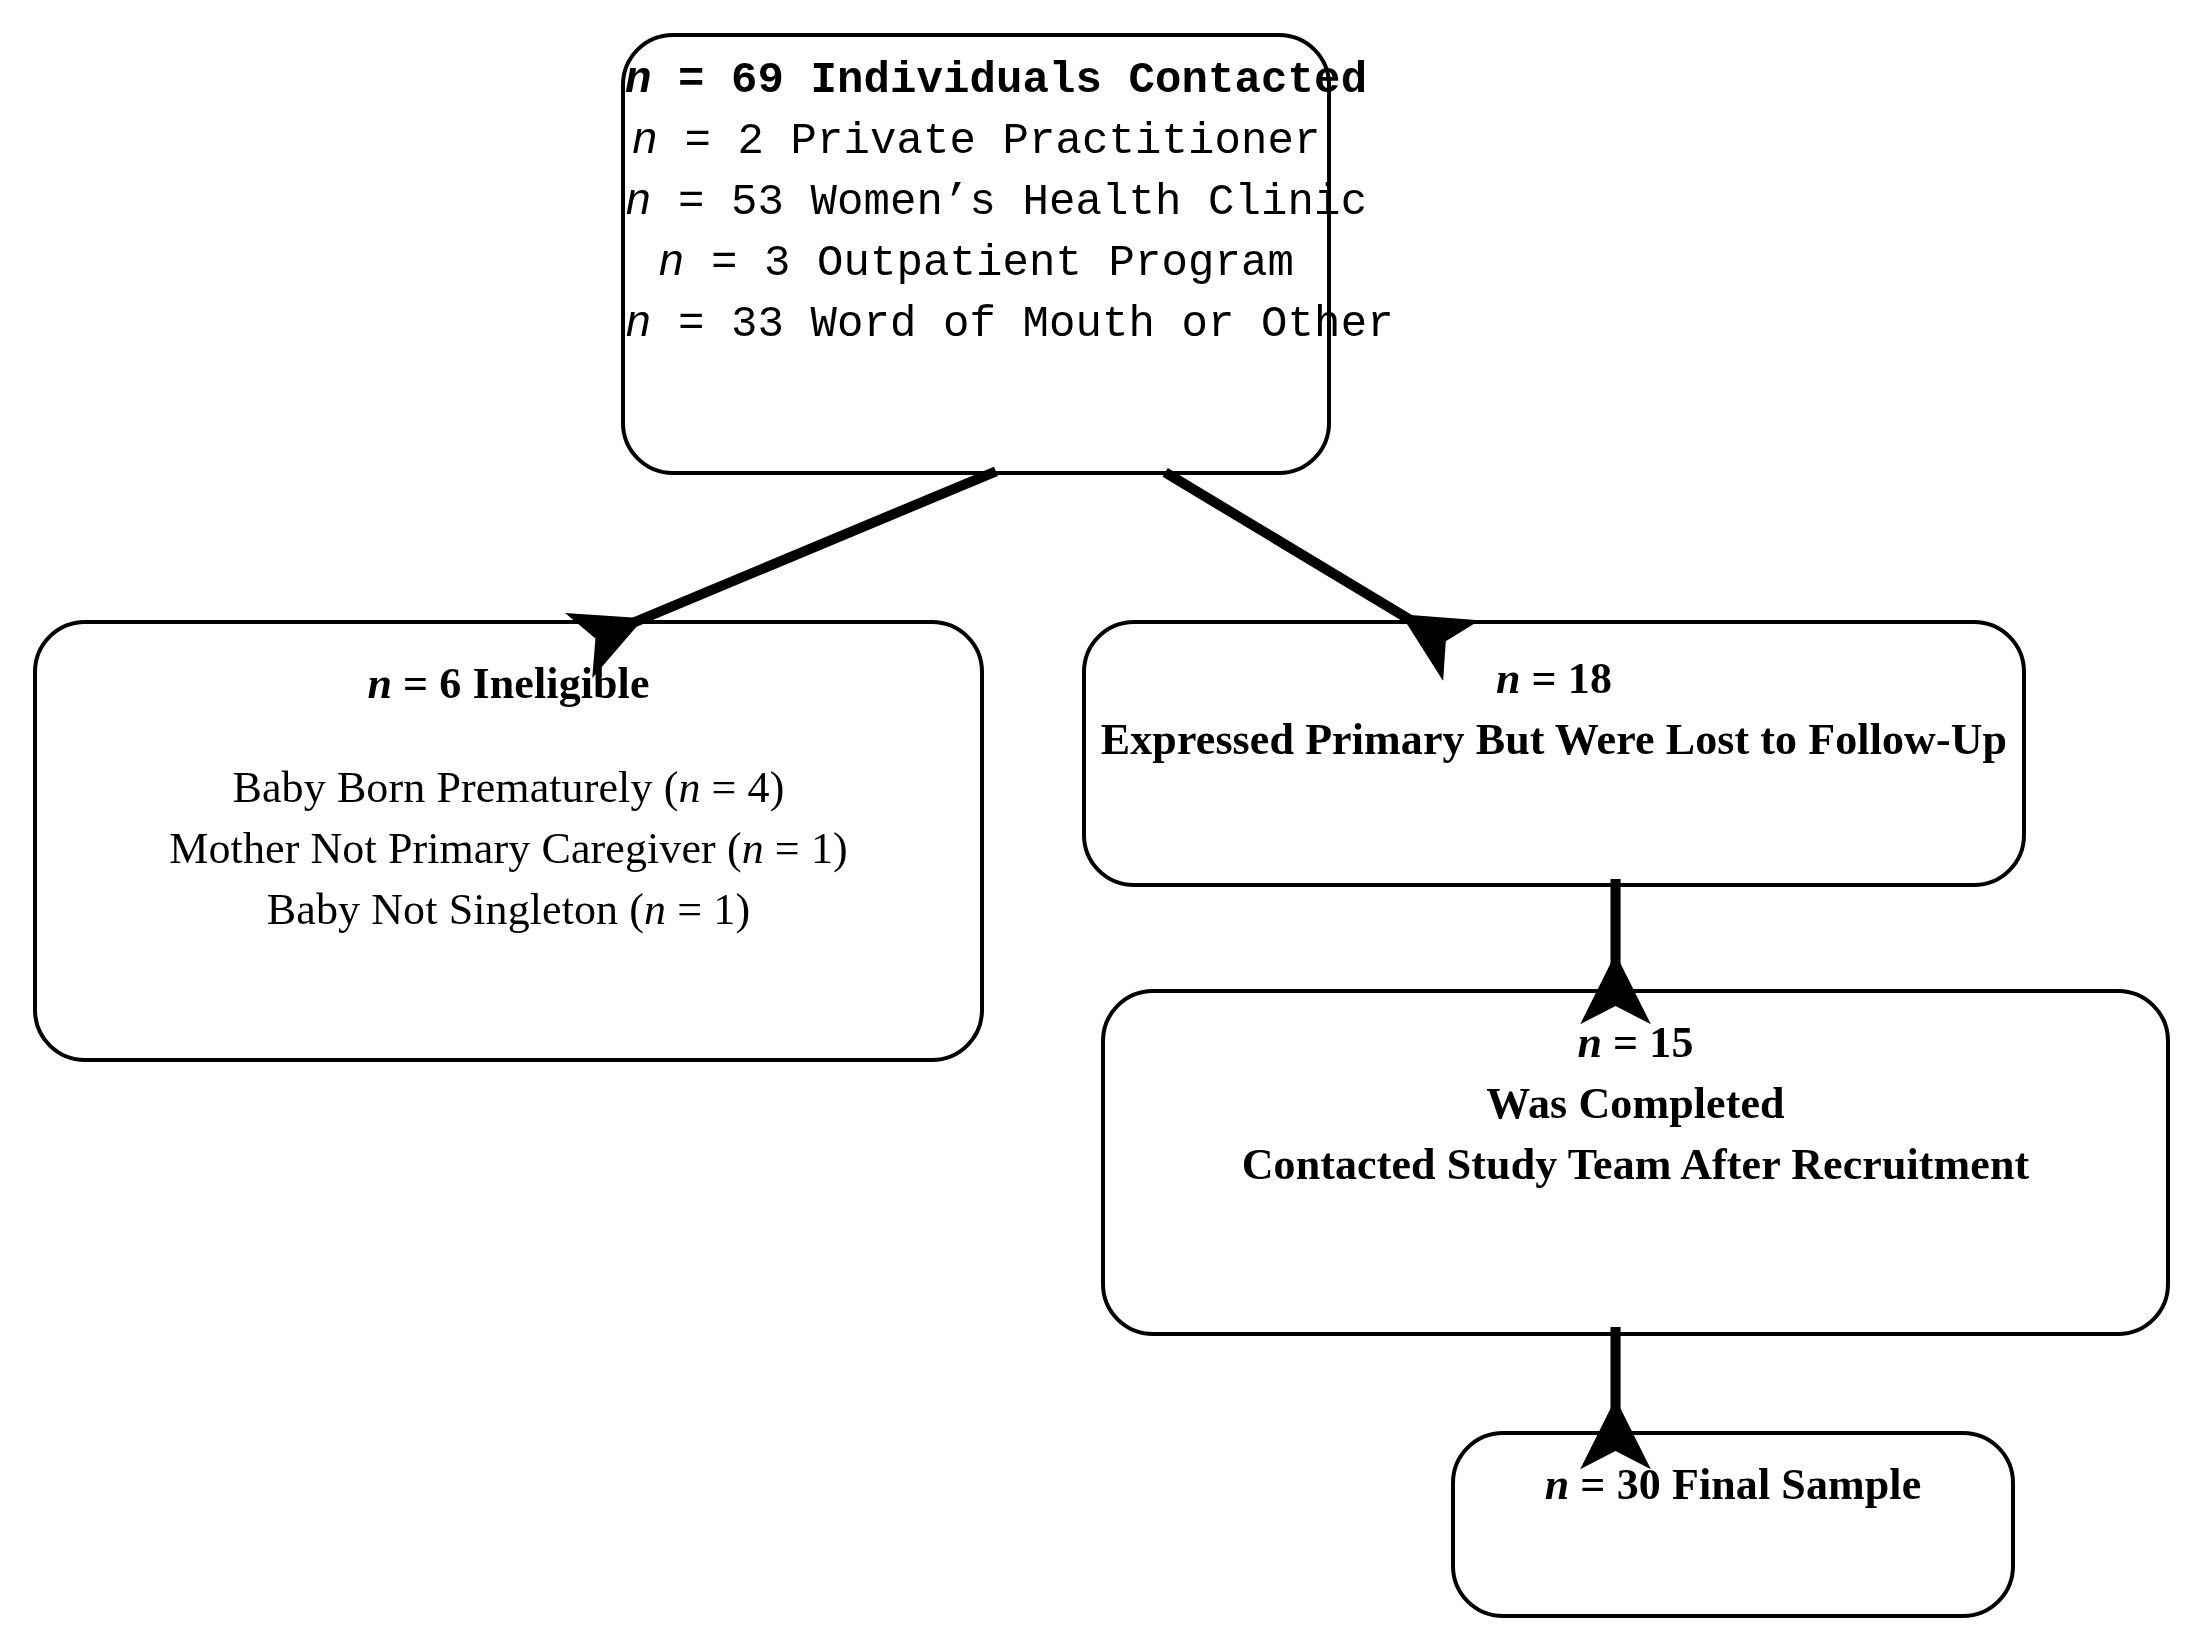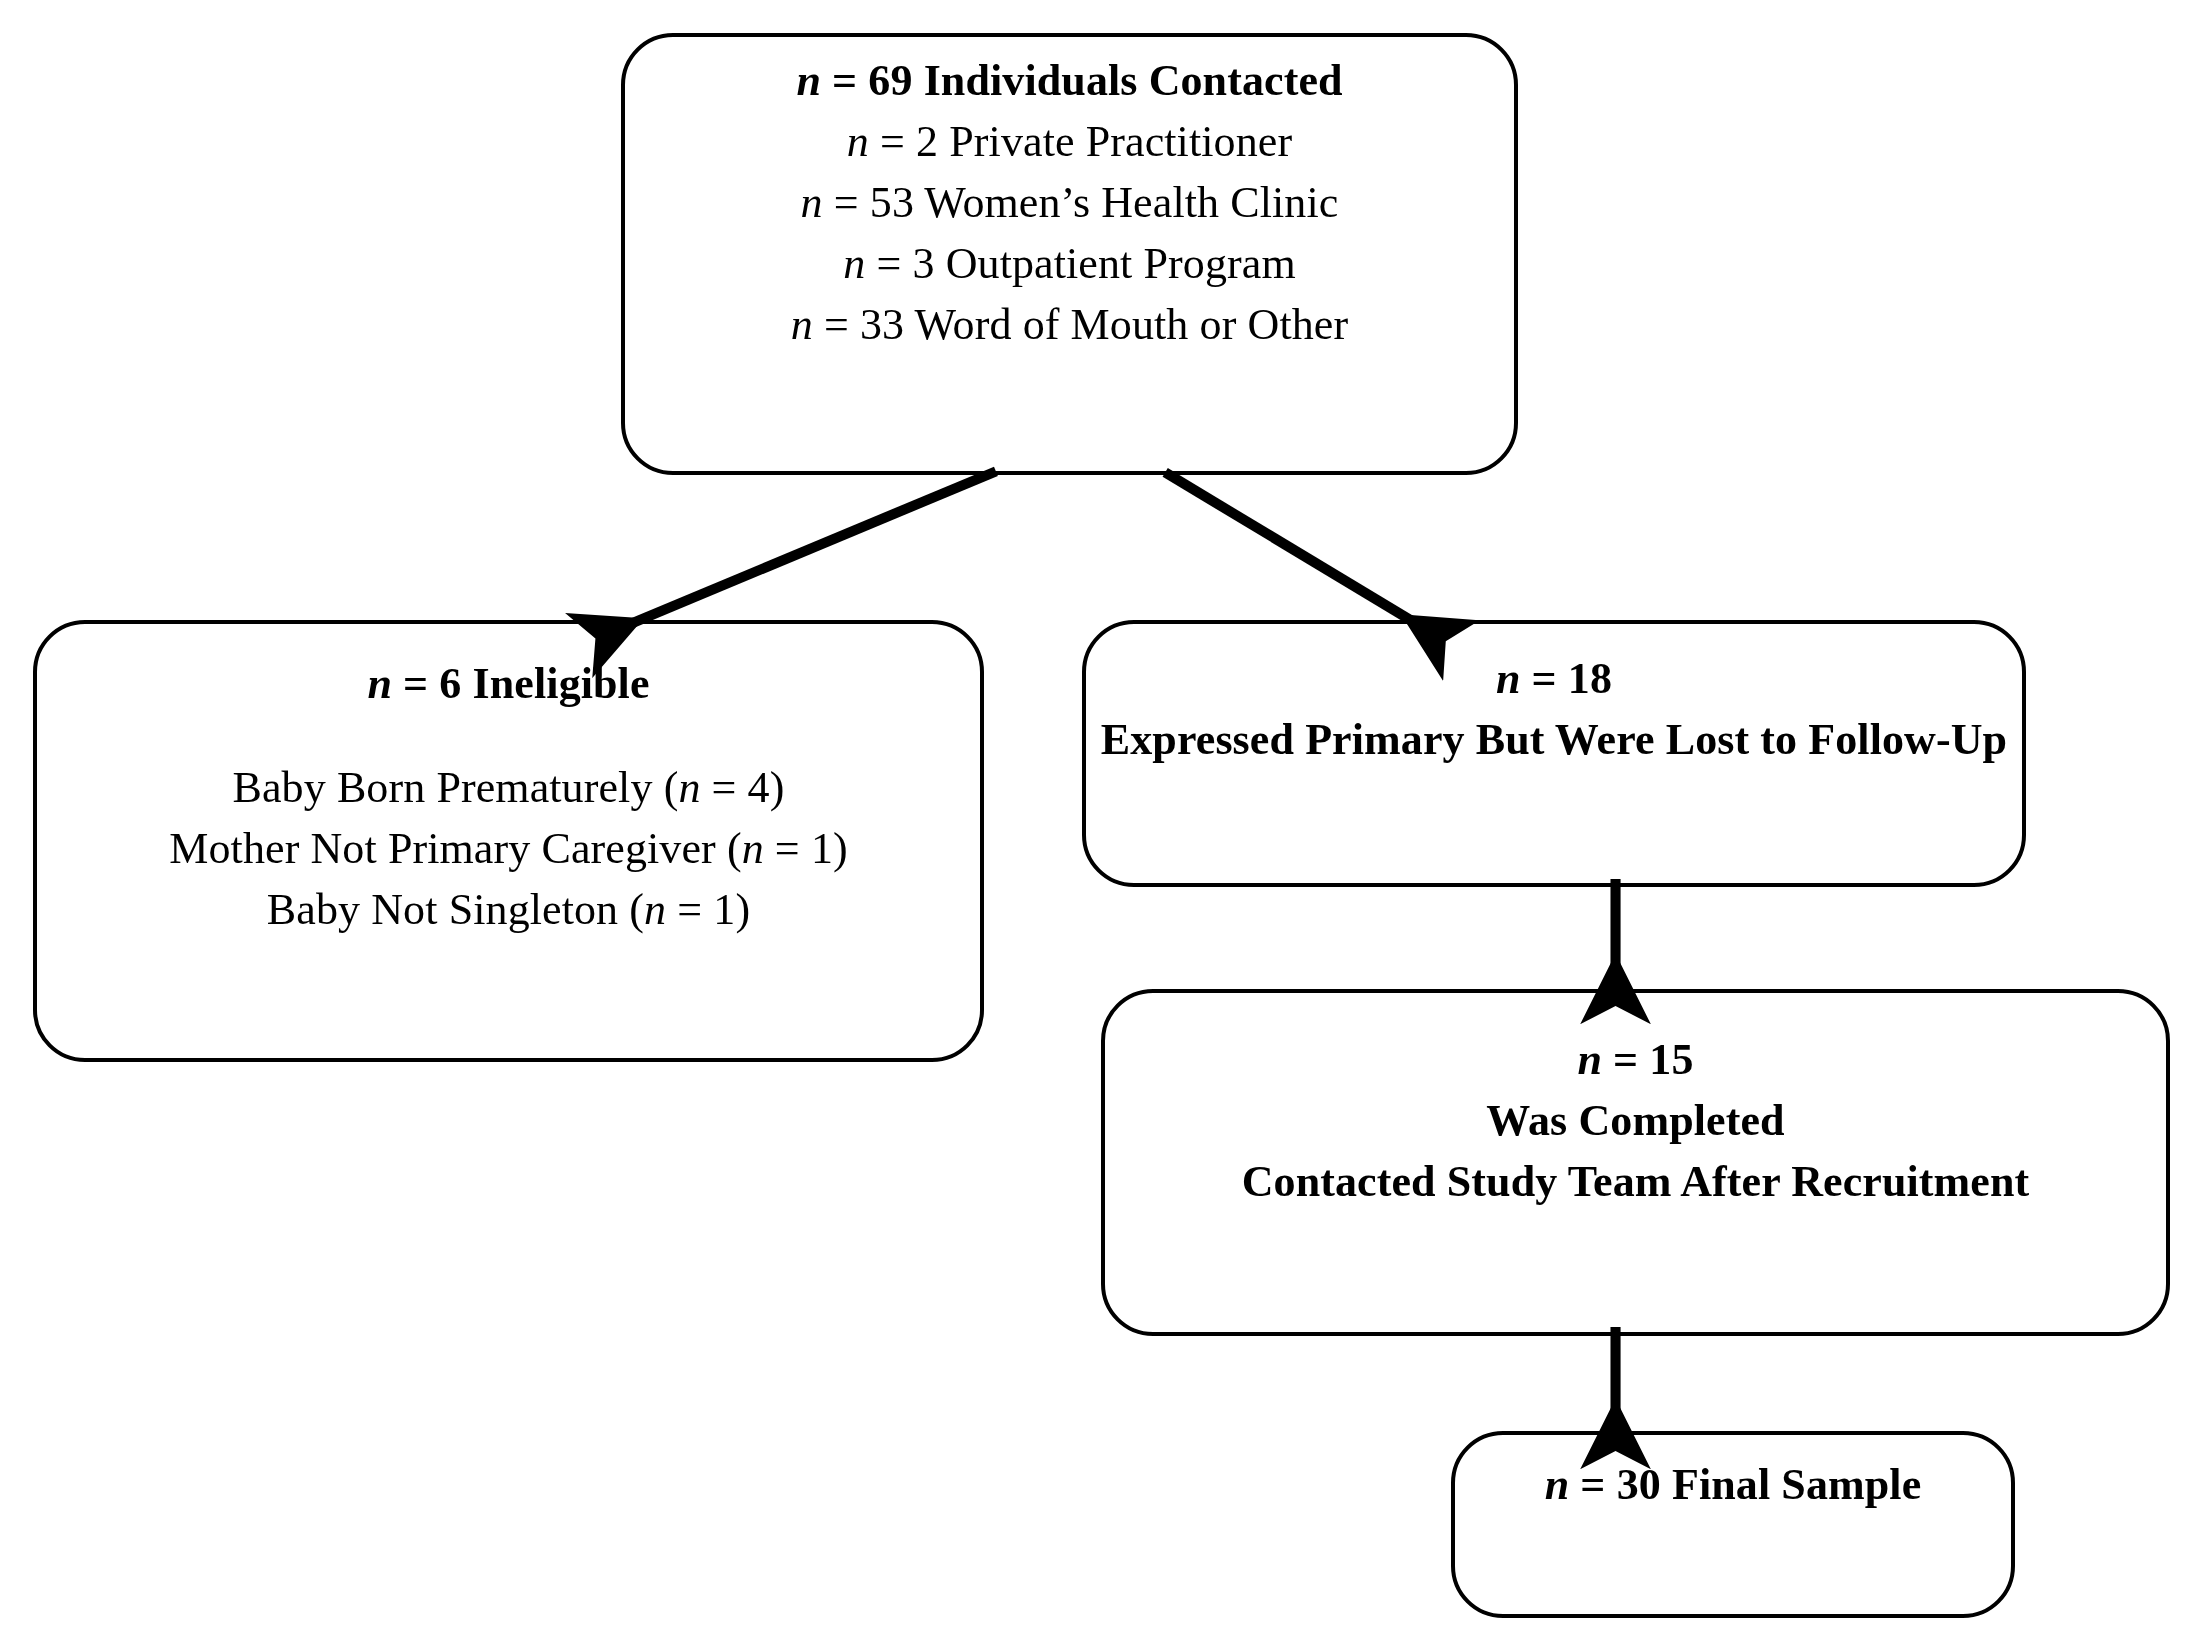--- a/index.html
+++ b/index.html
@@ -47,22 +47,23 @@
   }
   .spacer {
     display: block;
     height: 43px;
   }
 
   
   #box-contacted {
     left: 621px;
     top: 33px;
-    width: 897px;
+    width: 710px;
     height: 442px;
+    font-family: Liberation Mono, monospace;
   }
   #box-contacted .box-inner { top: 13px; }
 
   #box-ineligible {
     left: 33px;
     top: 620px;
     width: 951px;
     height: 442px;
   }
   #box-ineligible .box-inner { top: 28.5px; }
@@ -74,21 +75,21 @@
     height: 267px;
   }
   #box-lost-followup .box-inner { top: 24px; }
 
   #box-after-recruitment {
     left: 1101px;
     top: 989px;
     width: 1069px;
     height: 347px;
   }
-  #box-after-recruitment .box-inner { top: 36px; }
+  #box-after-recruitment .box-inner { top: 19px; }
 
   #box-final-sample {
     left: 1451px;
     top: 1431px;
     width: 564px;
     height: 187px;
   }
   #box-final-sample .box-inner { top: 19px; }
 
   

